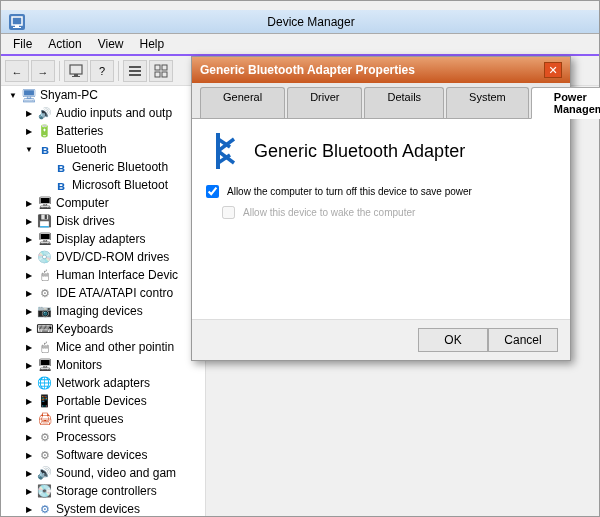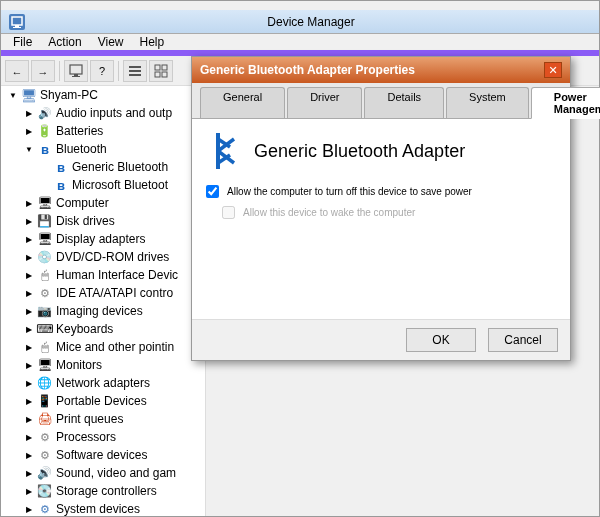--- a/index.html
+++ b/index.html
@@ -49,21 +49,21 @@
       font-size: 12px;
       color: #000;
     }
 
     .menu-bar {
       height: 22px;
       background: #f0f0f0;
       display: flex;
       align-items: center;
       padding: 0 4px;
-      border-bottom: 6px solid #8b5cf6;
+      border-bottom: 2px solid #8b5cf6;
     }
     .menu-item {
       padding: 2px 8px;
       cursor: pointer;
       font-size: 12px;
     }
 
     .toolbar {
       height: 30px;
       background: #f0f0f0;
@@ -242,21 +242,21 @@
     }
     .checkbox-label {
       font-size: 10px;
     }
     .checkbox-label.disabled { color: #aaa; }
 
     .dialog-footer {
       display: flex;
       justify-content: flex-end;
       padding: 8px 12px;
-      gap: 12px;
+      gap: 0;
       border-top: 1px solid #ddd;
       background: #f0f0f0;
     }
     .dialog-btn {
       min-width: 70px;
       height: 24px;
       background: #e8e8e8;
       border: 1px solid #aaa;
       font-size: 12px;
       cursor: pointer;

